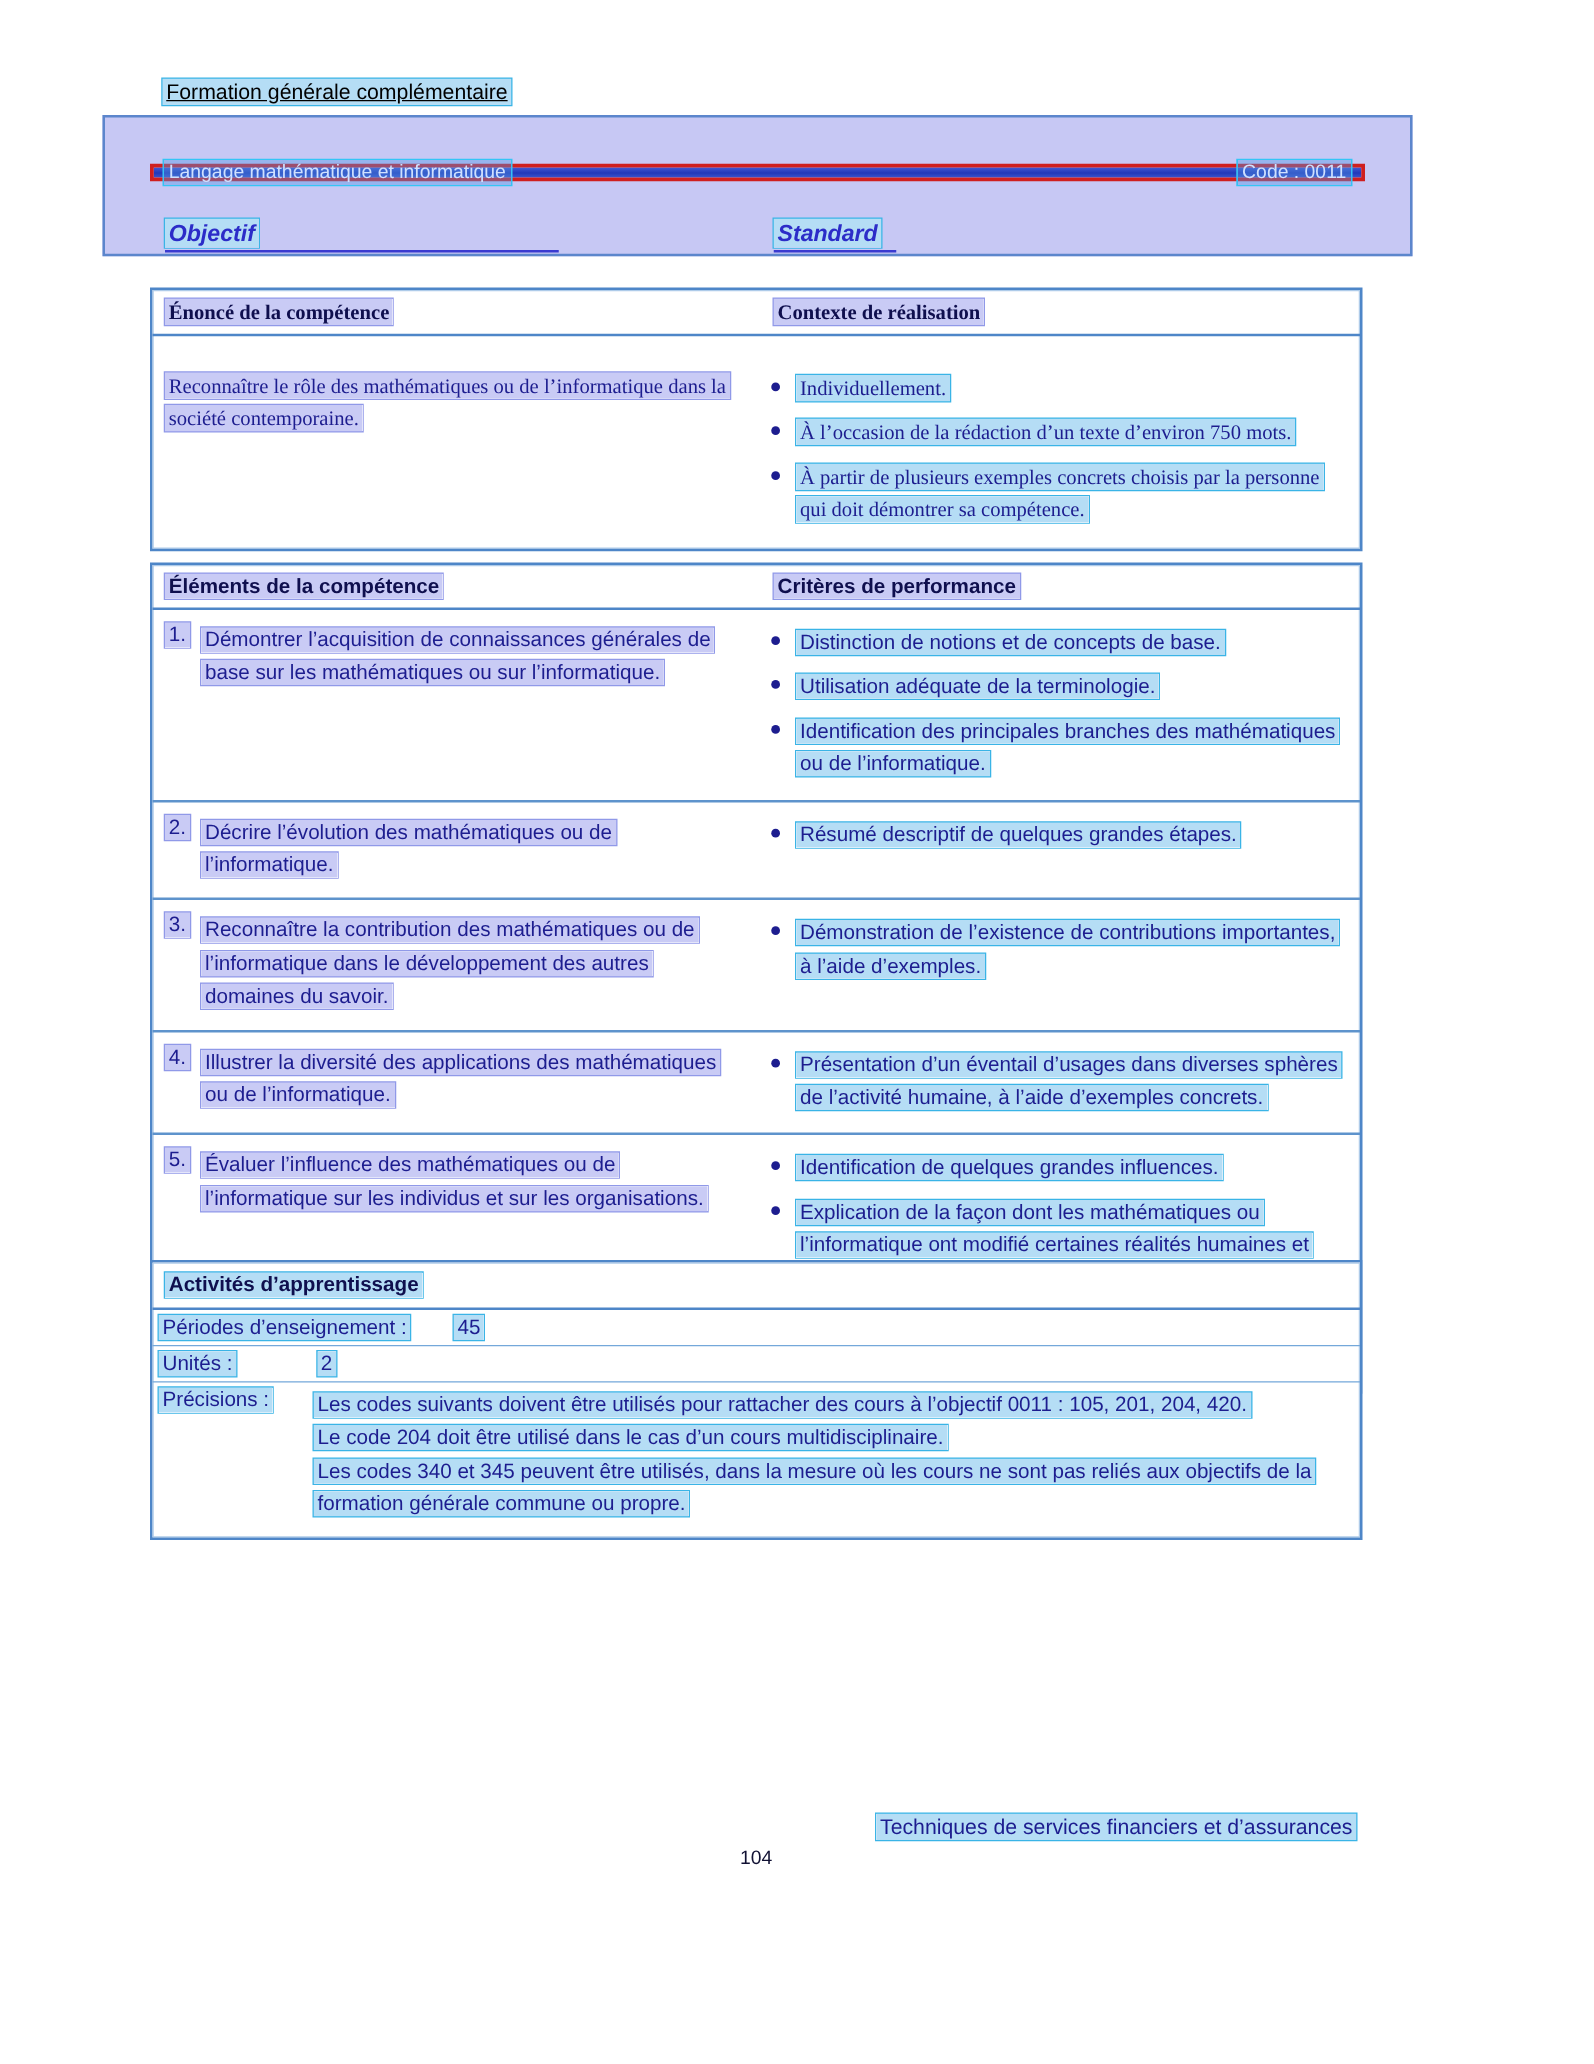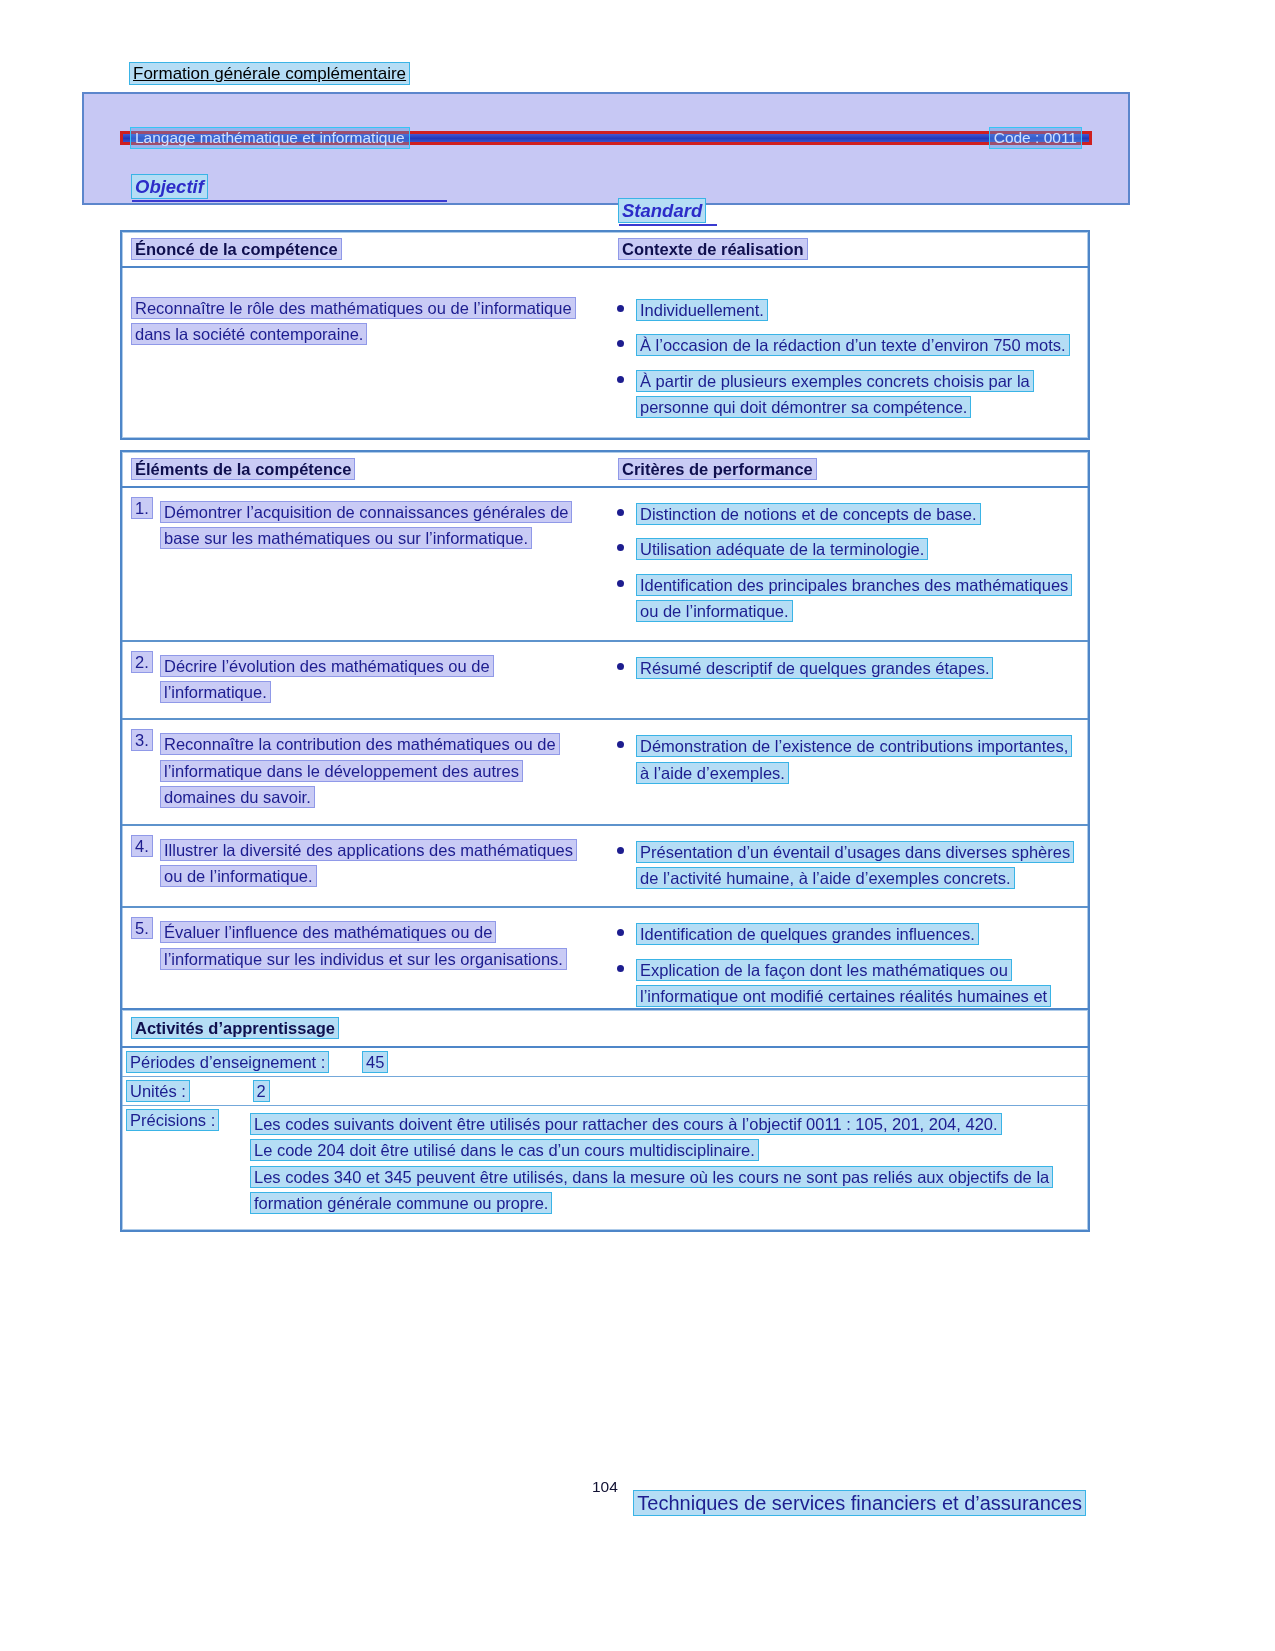--- a/index.html
+++ b/index.html
@@ -31,27 +31,27 @@
     display:flex; align-items:center; justify-content:space-between;
     padding:0 8px; font-size:15.5px; color:#cfe0ff;
   }
   .hl-bar { background:rgba(80,150,230,.4); box-shadow:0 0 0 1px #35c5f5; padding:1px 4px; }
 
   .obj-std { position:absolute; left:48px; top:82px; width:1000px;
     font-size:18.5px; font-weight:bold; font-style:italic; color:#2c2cc8; }
   .std-pos { position:absolute; left:487px; top:0; }
   .u-ext { display:inline-block; border-bottom:2px solid #3a3ad0; padding-bottom:2px; }
   .obj-ext { padding-right:240px; }
-  .std-ext { padding-right:12px;margin-top:24px; }
+  .std-ext { padding-right:12px; }
 
   .tbl {
     position:absolute; left:120px; width:970px; background:#fff;
     border:2px solid #4e86c8; box-shadow:inset 0 0 0 1px #aecbe9;
   }
-  .tbl1 { top:230px; min-height:202px; }
+  .tbl1 { top:230px; min-height:202px;font-family:Liberation Serif, serif; }
   .tbl2 { top:450px; min-height:540px; }
   .tbl3 { top:1008px; min-height:224px; }
 
   .thead { display:grid; grid-template-columns:480px 1fr; border-bottom:2px solid #4e86c8; padding:8px 0 7px; }
   .thead .th-left  { padding:0 10px; }
   .thead .th-right { padding:0 10px 0 17px; }
 
   .row2 { display:grid; grid-template-columns:480px 1fr; }
   .tbody-pad { padding:24px 0 12px; }
   .cell-left  { padding:3px 8px 3px 10px; }
@@ -70,21 +70,21 @@
 
   .act-title { padding:9px 10px 8px; border-bottom:2px solid #4e86c8; }
   .act-row { padding:5px 5px 4px; border-bottom:1px solid #74a8da; }
   .act-row.last { border-bottom:none; padding-bottom:10px; }
   .act-lbl { display:inline-block; min-width:122px; }
   .periodes-val { margin-left:30px; }
   .prec { display:flex; }
   .prec .lblbox { flex:none; width:124px; }
   .prec-lines { flex:1; padding-right:2px; }
 
-  .footer { position:absolute; top:1452px; right:190px; font-size:20px;margin-top:40px; }
+  .footer { position:absolute; top:1452px; right:190px; font-size:17px; }
   .pagenum { position:absolute; top:1478px; left:592px; font-size:15.5px; color:#111133; }
 </style>
 </head>
 <body>
 
 <div>
 
   <div class="breadcrumb">
     <span class="hl c">Formation générale complémentaire</span>
   </div>

